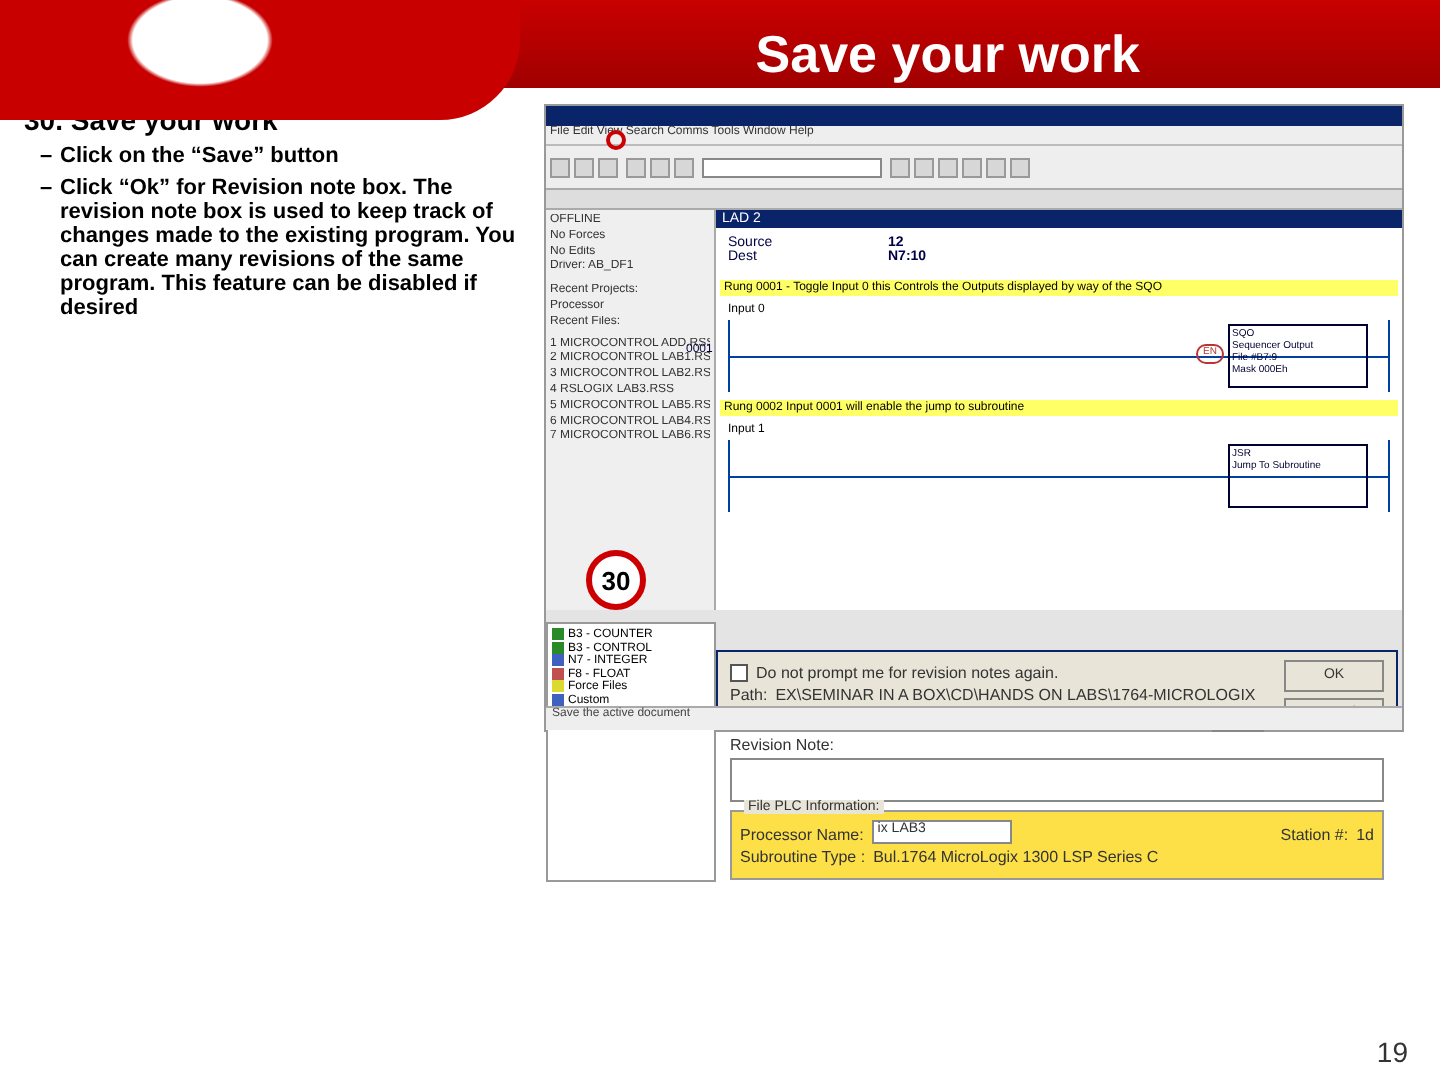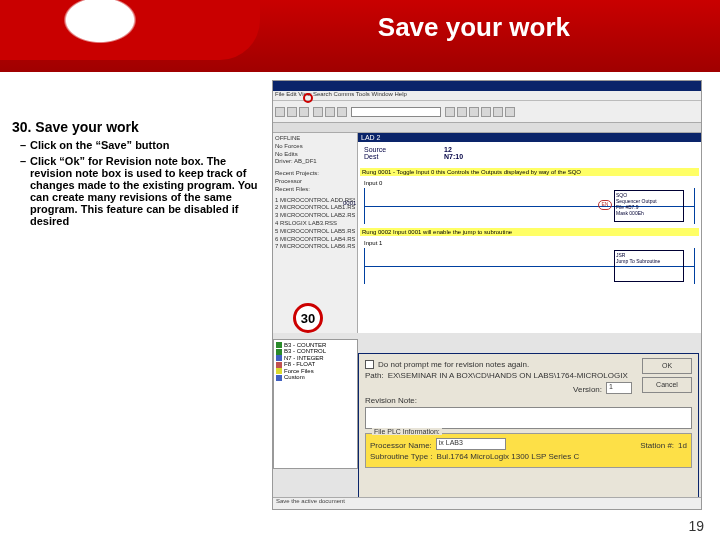--- a/index.html
+++ b/index.html
@@ -1,32 +1,32 @@
 <!DOCTYPE html>
 <html><head>
 <meta charset="utf-8">
 <style>
   * { margin:0; padding:0; box-sizing:border-box; }
   body { width:720px; height:540px; font-family:Arial,sans-serif; background:#fff; position:relative; overflow:hidden; }
 
-  .header { height:72px; background:linear-gradient(to bottom,#c90000,#a00000); position:relative; }
+  .header { height:44px; background:linear-gradient(to bottom,#c90000,#a00000); position:relative; }
   .swirl { position:absolute; left:0; top:0; width:260px; height:60px;
            background: radial-gradient(ellipse 140px 90px at 100px 20px, #fff 24%, #c90000 26%),
                        linear-gradient(120deg,#0a0a5a 15%, transparent 20%);
            border-bottom-right-radius:40px; }
   .title { color:#fff; font-size:26px; font-weight:bold; position:absolute; top:12px; right:150px; }
 
   .content { padding:8px 12px 0 12px; display:flex; }
   .leftcol { width:260px; padding-right:10px; }
-  .step-head { font-size:14px; font-weight:bold; margin-bottom:4px;margin-top:39px; }
+  .step-head { font-size:14px; font-weight:bold; margin-bottom:4px; }
   .bullet { font-size:11px; font-weight:bold; margin:4px 0 0 8px; display:flex; }
   .bullet .dash { width:10px; flex:none; }
   .bullet .txt { }
 
-  .shot { position:relative; width:430px; height:430px; background:#e4e4e4; border:1px solid #999; }
+  .shot { position:relative; width:430px; height:314px; background:#e4e4e4; border:1px solid #999; }
   .app-tb { background:#0a246a; height:10px; }
   .menu-bar { background:#eee; height:10px; border-bottom:1px solid #bbb; font-size:6px; padding:0 2px; color:#333; }
   .tool-bar { background:#eee; height:22px; display:flex; align-items:center; font-size:6px; color:#444; gap:4px; padding:0 2px; border-bottom:1px solid #aaa; }
   .tool-bar .grp { display:flex; gap:2px; }
   .ico { width:10px; height:10px; background:#d7d7d7; border:1px solid #999; }
   .drop { width:90px; height:10px; background:#fff; border:1px solid #888; }
 
   .tabbar { background:#ddd; height:10px; border-bottom:1px solid #aaa; }
 
   .body-row { display:flex; height:200px; }

